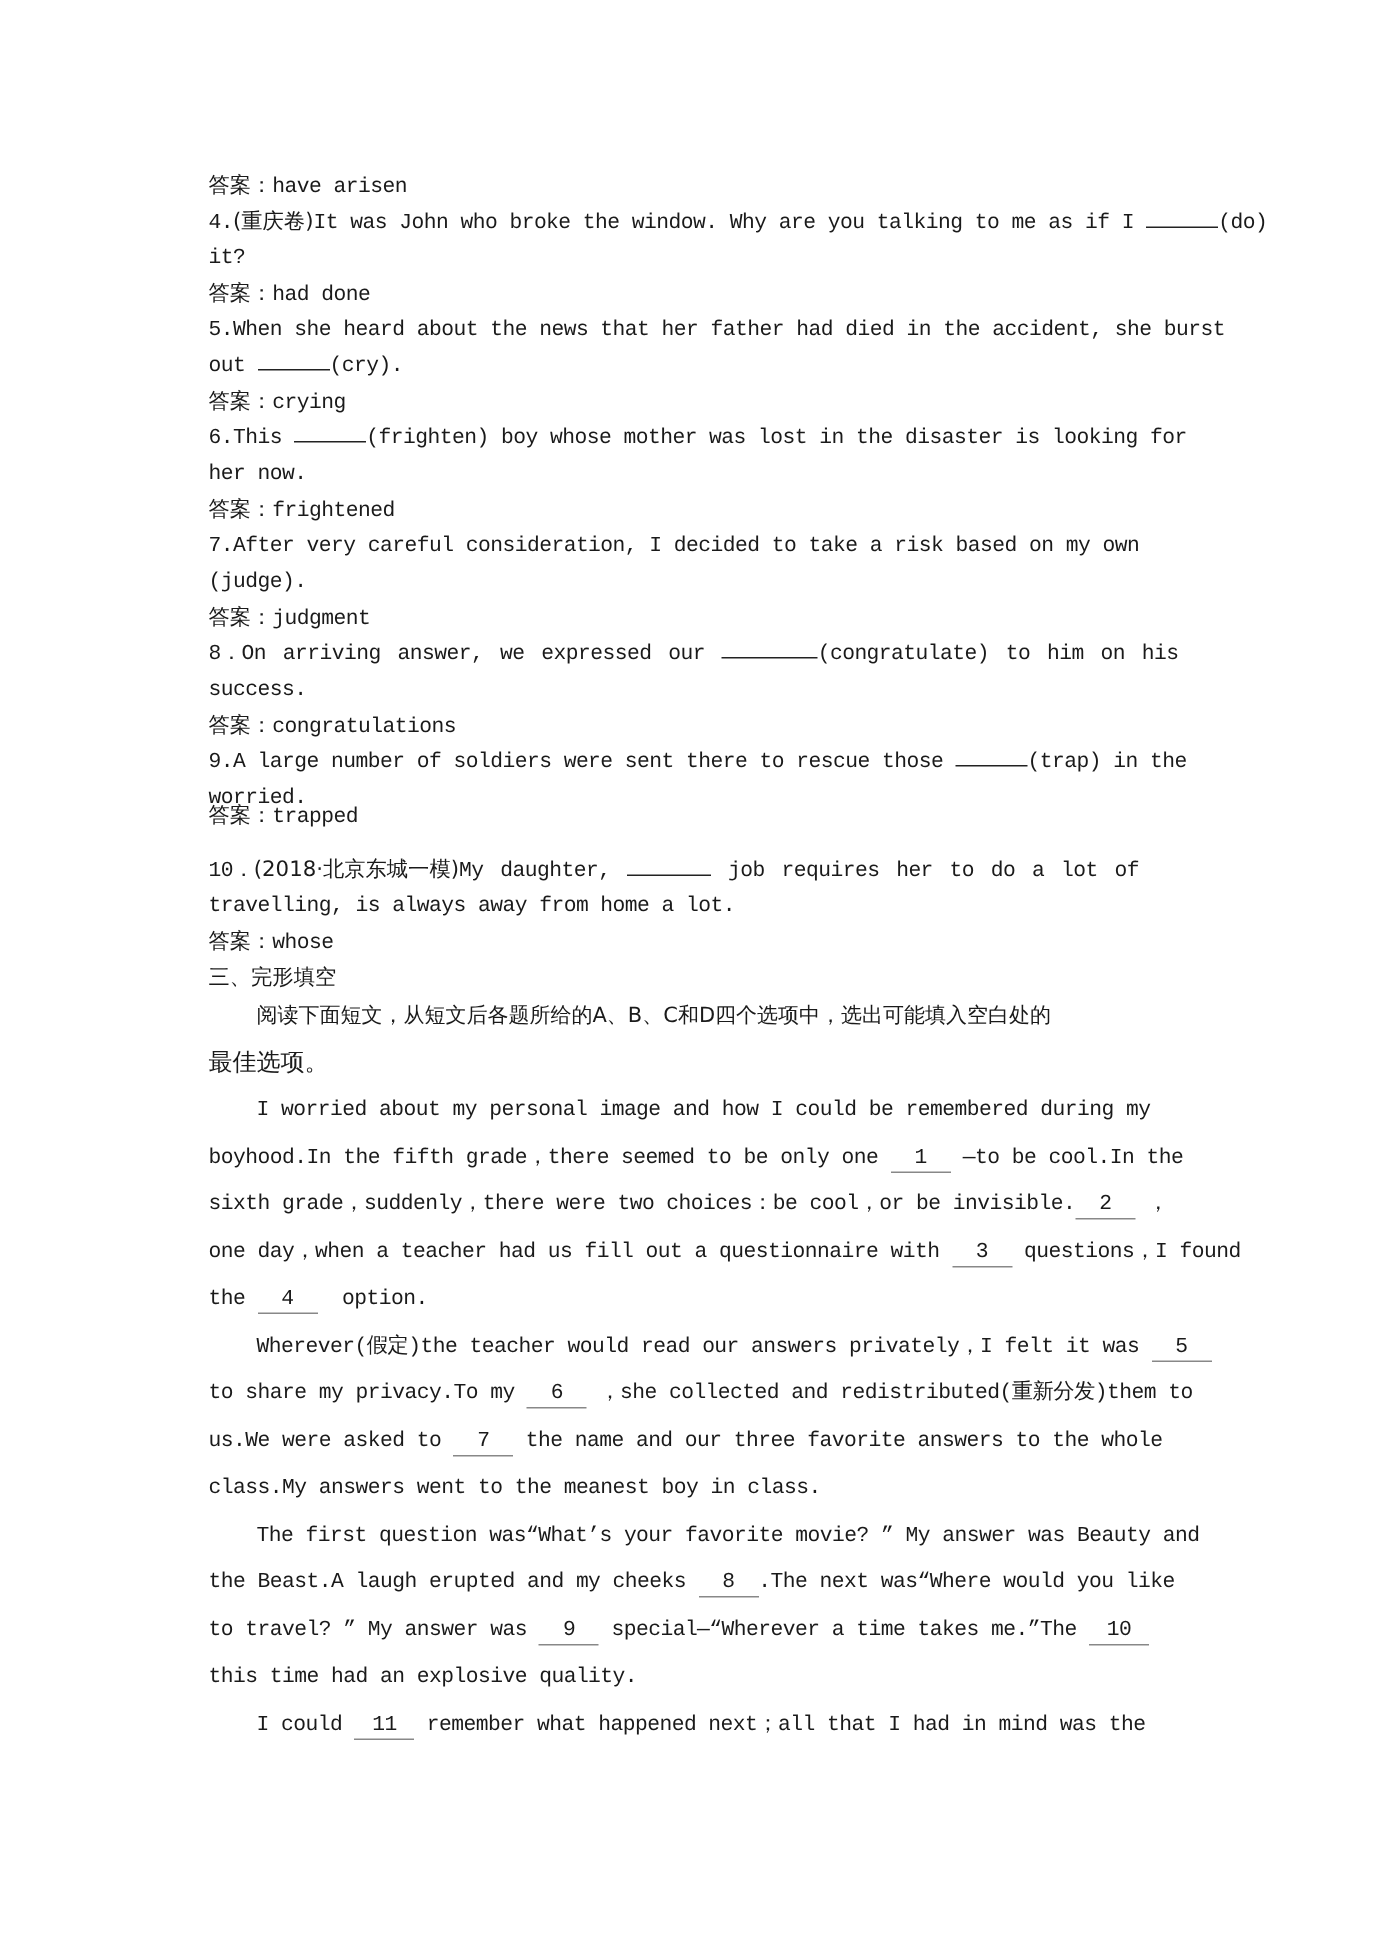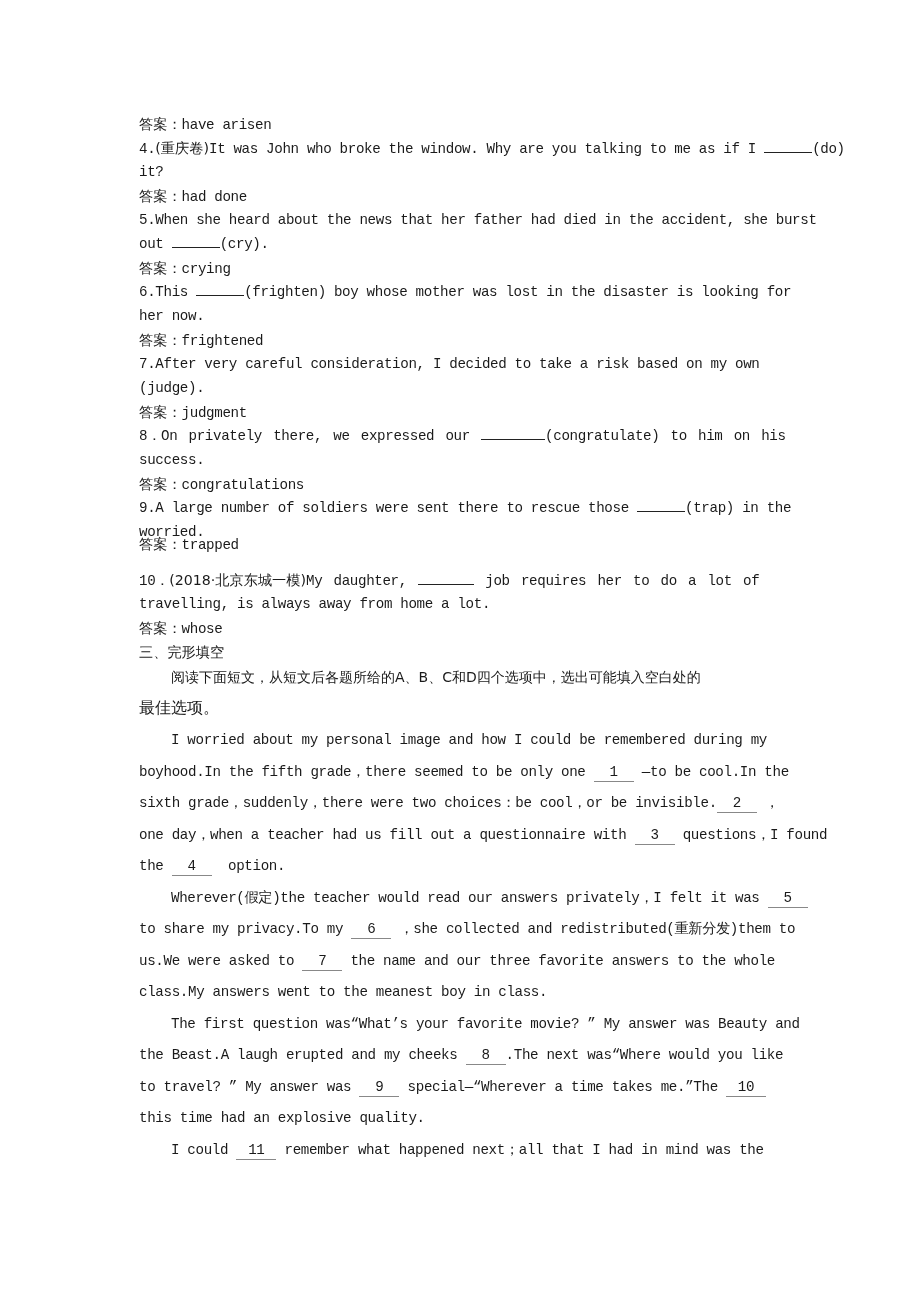--- a/index.html
+++ b/index.html
@@ -28,21 +28,21 @@
   <div class="line" style="top:144px"><span class="cn">答案：</span><span>crying</span></div>
 
   <div class="line" style="top:168px"><span>6.</span><span>This </span><span class="blank" style="width:48px"></span><span>(frighten) boy whose mother was lost in the disaster is looking for</span></div>
   <div class="line" style="top:192px"><span>her now.</span></div>
   <div class="line" style="top:216px"><span class="cn">答案：</span><span>frightened</span></div>
 
   <div class="line" style="top:240px"><span>7.</span><span>After very careful consideration, I decided to take a risk based on my own</span></div>
   <div class="line" style="top:264px"><span>(judge).</span></div>
   <div class="line" style="top:288px"><span class="cn">答案：</span><span>judgment</span></div>
 
-  <div class="line" style="top:312px; word-spacing:3px"><span>8．</span><span>On privately there, we expressed our </span><span class="blank" style="width:64px"></span><span>(congratulate) to him on his</span></div>
+  <div class="line" style="top:312px; word-spacing:3px"><span>8．</span><span>On arriving answer, we expressed our </span><span class="blank" style="width:64px"></span><span>(congratulate) to him on his</span></div>
   <div class="line" style="top:336px"><span>success.</span></div>
   <div class="line" style="top:360px"><span class="cn">答案：</span><span>congratulations</span></div>
 
   <div class="line" style="top:384px"><span>9.</span><span>A large number of soldiers were sent there to rescue those </span><span class="blank" style="width:48px"></span><span>(trap) in the</span></div>
   <div class="line" style="top:408px"><span>worried.</span></div>
   <div class="line" style="top:420px"><span class="cn">答案：</span><span>trapped</span></div>
 
   <div class="line" style="top:456px; word-spacing:3px"><span>10．</span><span class="cn">(2018·北京东城一模)</span><span>My daughter, </span><span class="blank" style="width:56px"></span><span> job requires her to do a lot of</span></div>
   <div class="line" style="top:480px"><span>travelling, is always away from home a lot.</span></div>
   <div class="line" style="top:504px"><span class="cn">答案：</span><span>whose</span></div>

